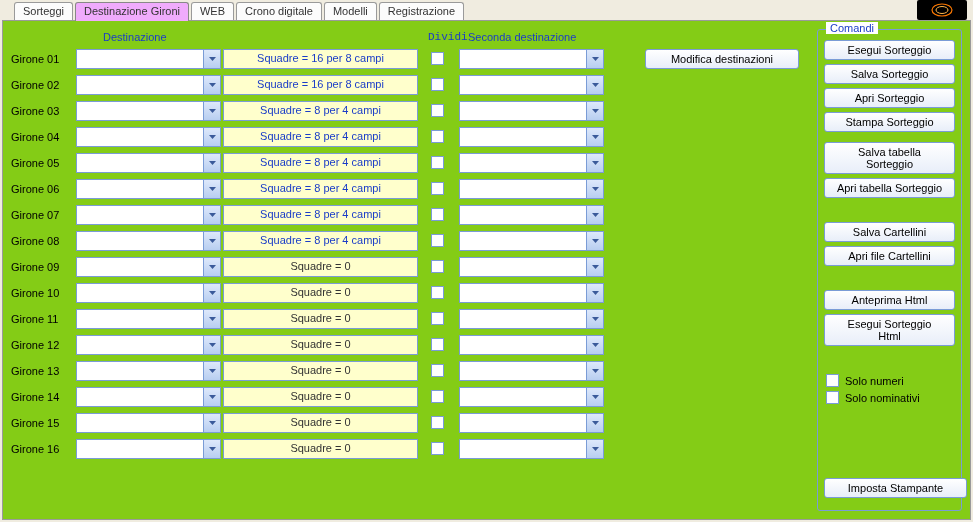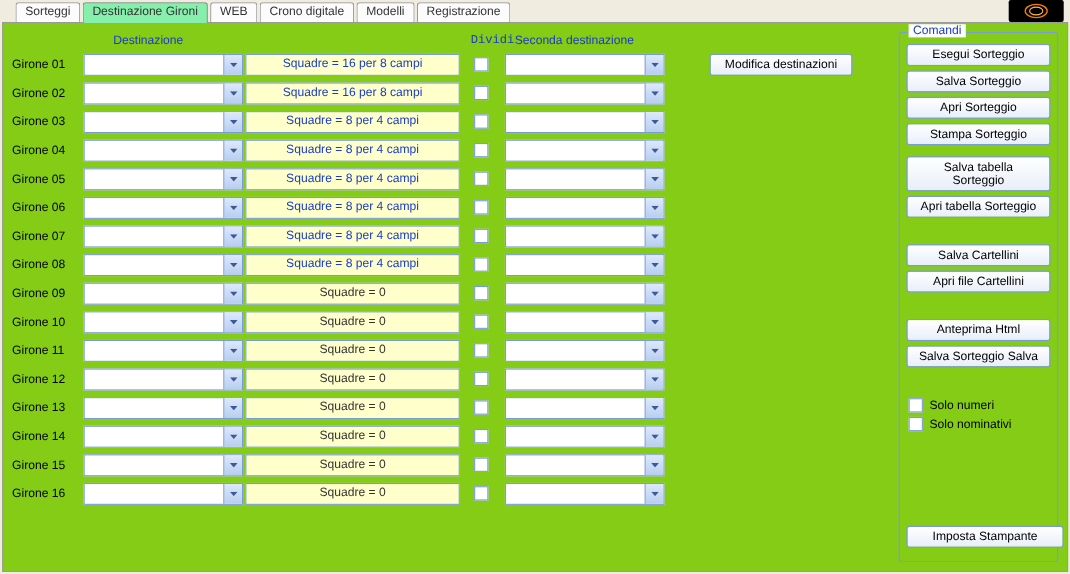--- a/index.html
+++ b/index.html
@@ -4,21 +4,21 @@
 <style>
 * { box-sizing: border-box; margin: 0; padding: 0; font-family: Tahoma, Arial, sans-serif; font-size: 11px; }
 body { background: #f0ece0; width: 973px; height: 522px; overflow: hidden; }
 
 .topbar { position: relative; height: 22px; background: #f0ece0; }
 .logo { position: absolute; right: 6px; top: 0; width: 50px; height: 20px; background: #000; border-radius: 2px; display: flex; align-items: center; justify-content: center; }
 .logo svg { width: 32px; height: 18px; }
 
 .tabs { position: absolute; left: 14px; top: 2px; display: flex; gap: 2px; }
 .tab { background: #fcfcfc; border: 1px solid #9a9a9a; border-bottom: none; padding: 2px 8px 3px 8px; border-radius: 3px 3px 0 0; color: #333; cursor: pointer; font-size: 11px; }
-.tab.active { background: #86efac; position: relative; z-index: 2; padding-bottom: 4px; border-color: #888; }
+.tab.active { background: #f0abfc; position: relative; z-index: 2; padding-bottom: 4px; border-color: #888; }
 
 .panel { position: absolute; left: 2px; right: 2px; top: 20px; bottom: 2px; background: #84cc16; border: 1px solid #9a9a9a; }
 
 .col-headers { position: absolute; top: 10px; left: 0; right: 0; color: #1a3cc8; font-size: 11px; }
 .h-dest { position: absolute; left: 100px; }
 .h-div { position: absolute; left: 425px; font-family: Liberation Mono, monospace; }
 .h-sec { position: absolute; left: 465px; }
 
 .rows { position: absolute; top: 28px; left: 8px; }
 .row { height: 26px; position: relative; }
@@ -27,21 +27,21 @@
 .dd1 { left: 65px; width: 145px; }
 .info { position: absolute; left: 212px; top: 0; width: 195px; height: 20px; background: #ffffcc; border: 1px solid #7a9cd6; padding: 2px 4px; color: #1a3cc8; text-align: center; }
 .info.zero { color: #333; }
 .chk { position: absolute; left: 420px; top: 3px; width: 13px; height: 13px; border: 1px solid #7a9cd6; background: #fff; }
 .dd2 { left: 448px; width: 145px; }
 .dd-btn { width: 17px; height: 100%; margin-left: auto; background: linear-gradient(#dde8fb, #b8cef0); border-left: 1px solid #7a9cd6; display:flex; align-items:center; justify-content:center; }
 .dd-btn svg { width: 7px; height: 4px; }
 
 .btn { background: linear-gradient(#fff, #e8eef9); border: 1px solid #7a9cd6; border-radius: 3px; padding: 3px 10px; color: #000; cursor: pointer; text-align: center; font-size: 11px; }
 
-.mod-dest { position: absolute; left: 642px; top: 28px; width: 130px; }
+.mod-dest { position: absolute; left: 642px; top: 28px; width: 154px; }
 
 .cmd-box { position: absolute; right: 8px; top: 8px; width: 145px; bottom: 8px; border: 1px solid #7a9cd6; border-radius: 3px; padding: 10px 6px 6px 6px; }
 .cmd-box-title { position: absolute; top: -8px; left: 8px; background: #fff; padding: 0 4px; color: #1a3cc8; font-size: 11px; }
 .cmd-btn { display: block; width: 100%; margin-bottom: 4px; }
 .gap-sm { height: 6px; }
 .gap-md { height: 20px; }
 .chk-row { display: flex; align-items: center; gap: 6px; margin: 4px 0 4px 2px; color: #000; }
 .chk-row .chk2 { width: 13px; height: 13px; border: 1px solid #7a9cd6; background: #fff; flex-shrink:0; }
 .bottom-btn { position: absolute; bottom: 8px; left: 6px; right: 6px; }
 </style>
@@ -388,21 +388,21 @@
     <button class="btn cmd-btn">Apri Sorteggio</button>
     <button class="btn cmd-btn">Stampa Sorteggio</button>
     <div class="gap-sm"></div>
     <button class="btn cmd-btn">Salva tabella Sorteggio</button>
     <button class="btn cmd-btn">Apri tabella Sorteggio</button>
     <div class="gap-md"></div>
     <button class="btn cmd-btn">Salva Cartellini</button>
     <button class="btn cmd-btn">Apri file Cartellini</button>
     <div class="gap-md"></div>
     <button class="btn cmd-btn">Anteprima Html</button>
-    <button class="btn cmd-btn">Salva Sorteggio Salva</button>
+    <button class="btn cmd-btn">Esegui Sorteggio Html</button>
     <div class="gap-md"></div>
     <div class="chk-row">
       <span class="chk2"></span>
       <span>Solo numeri</span>
     </div>
     <div class="chk-row">
       <span class="chk2"></span>
       <span>Solo nominativi</span>
     </div>
     <button class="btn cmd-btn bottom-btn">Imposta Stampante</button>

